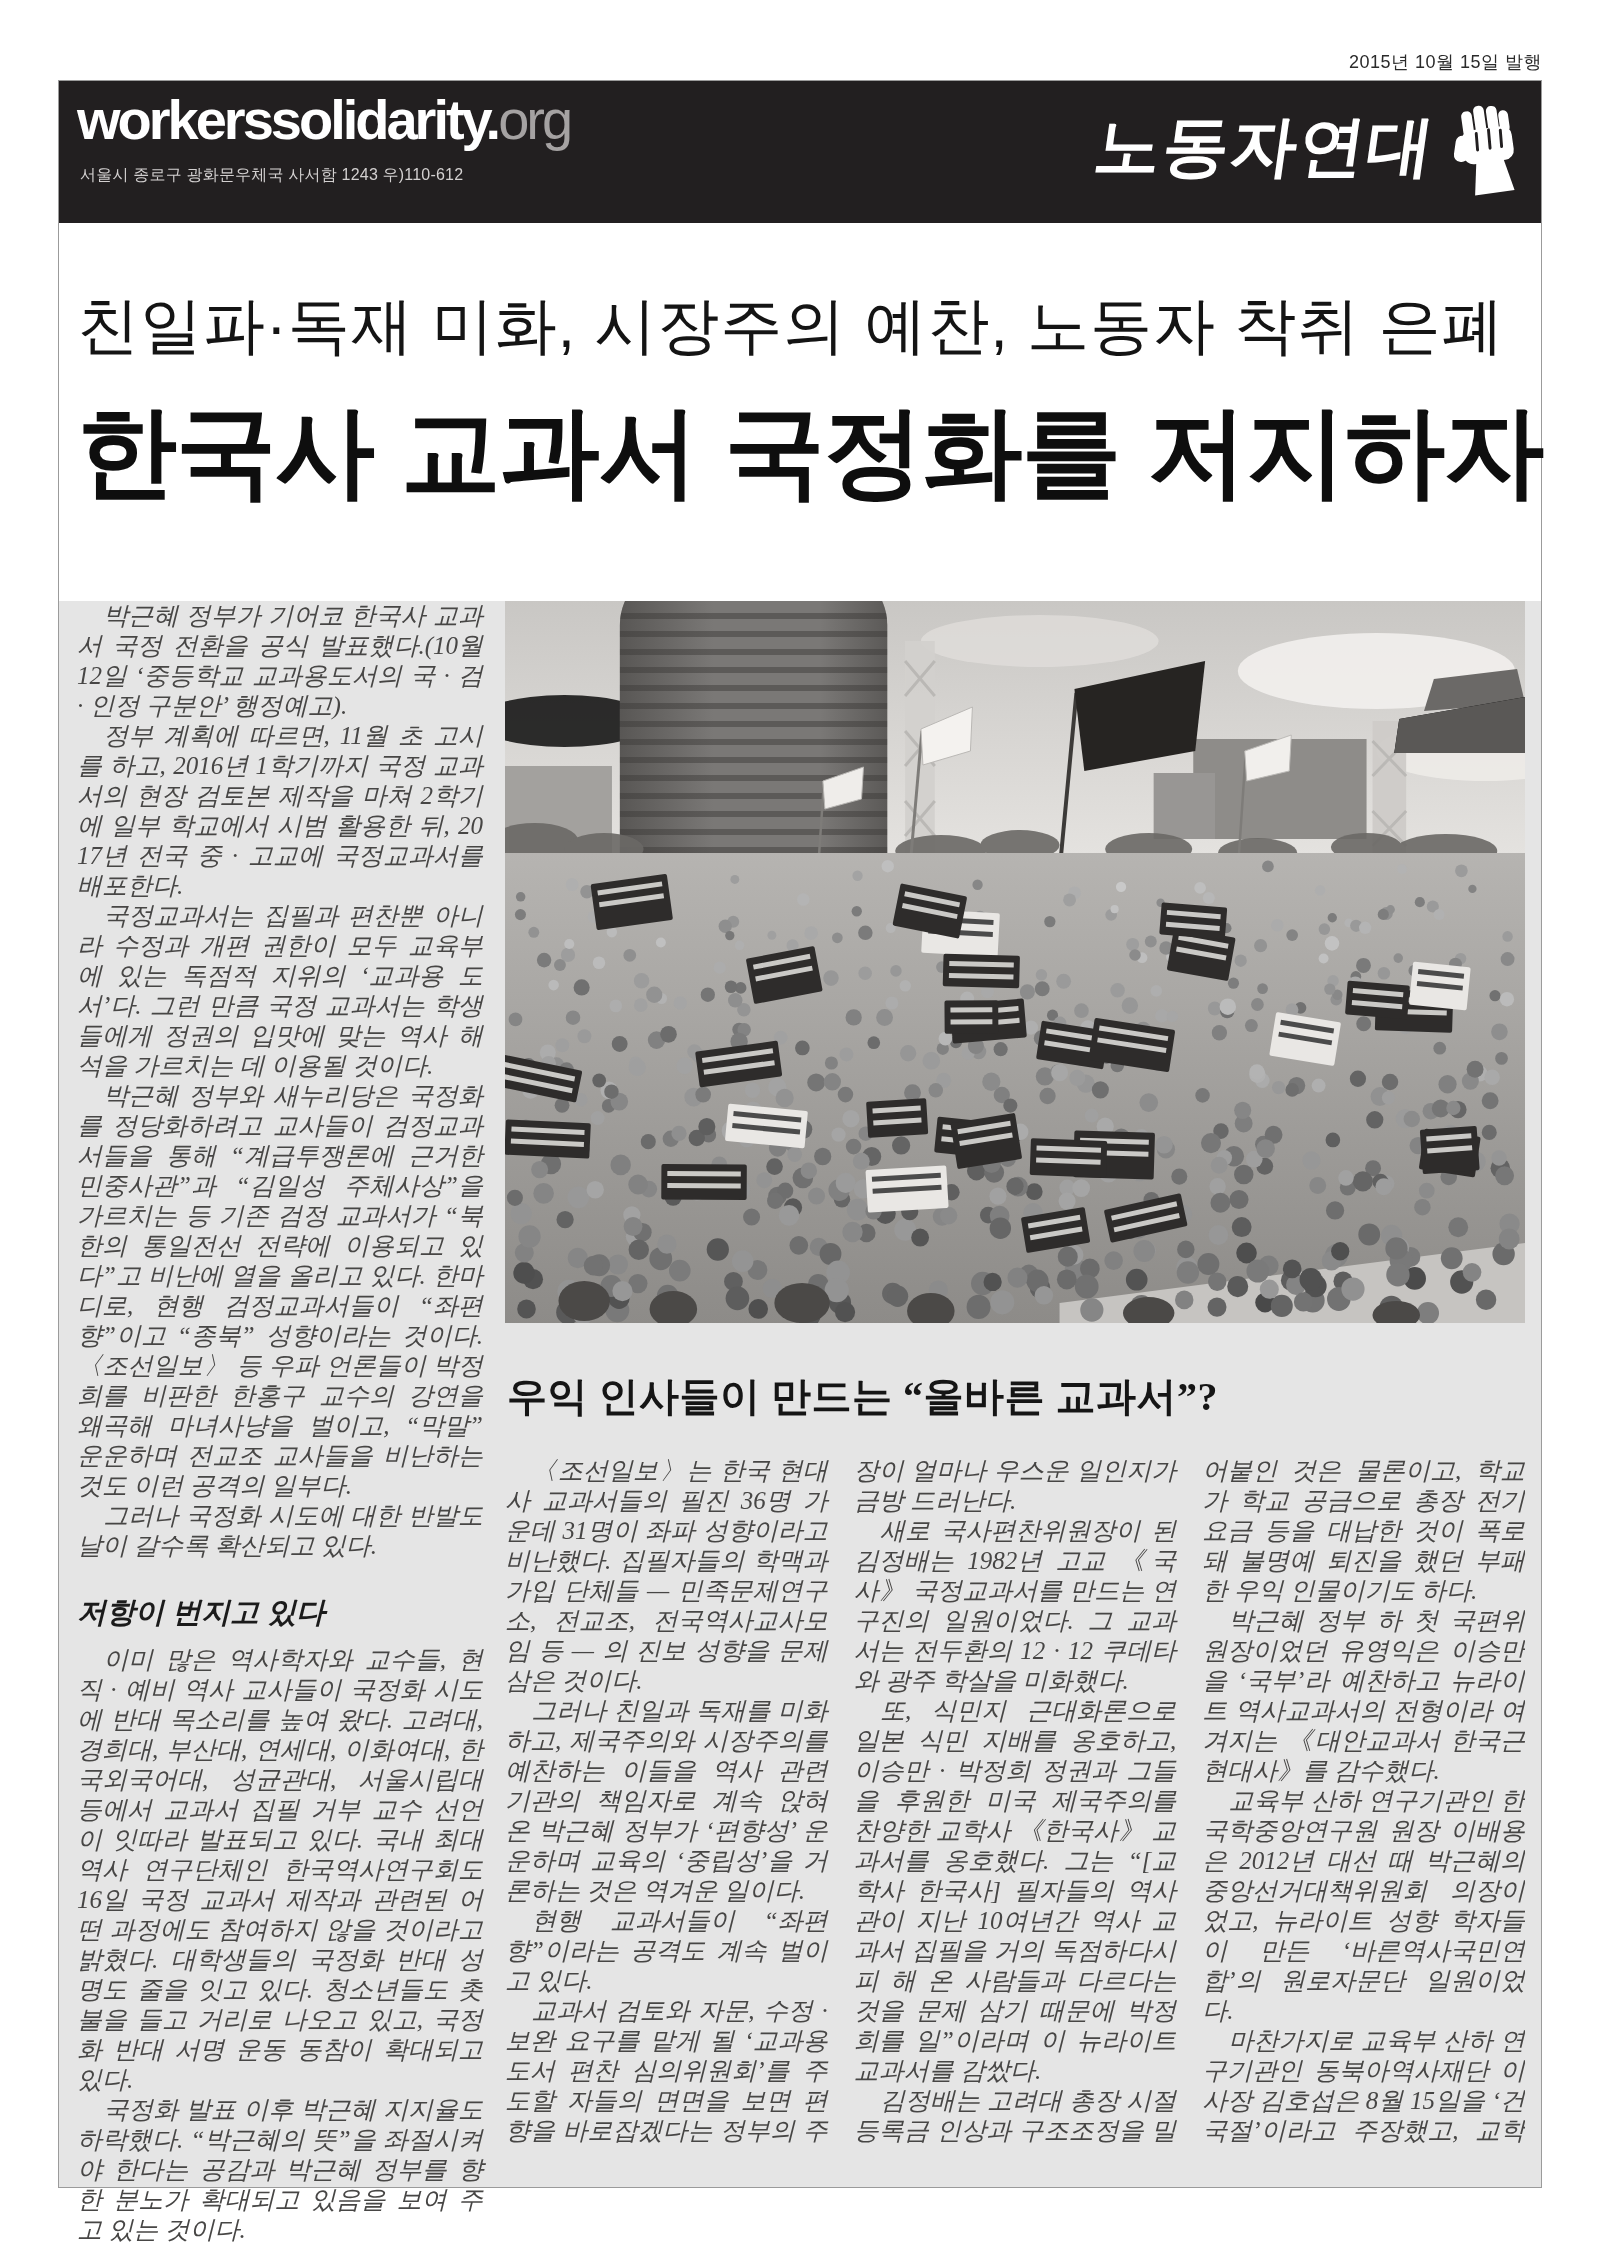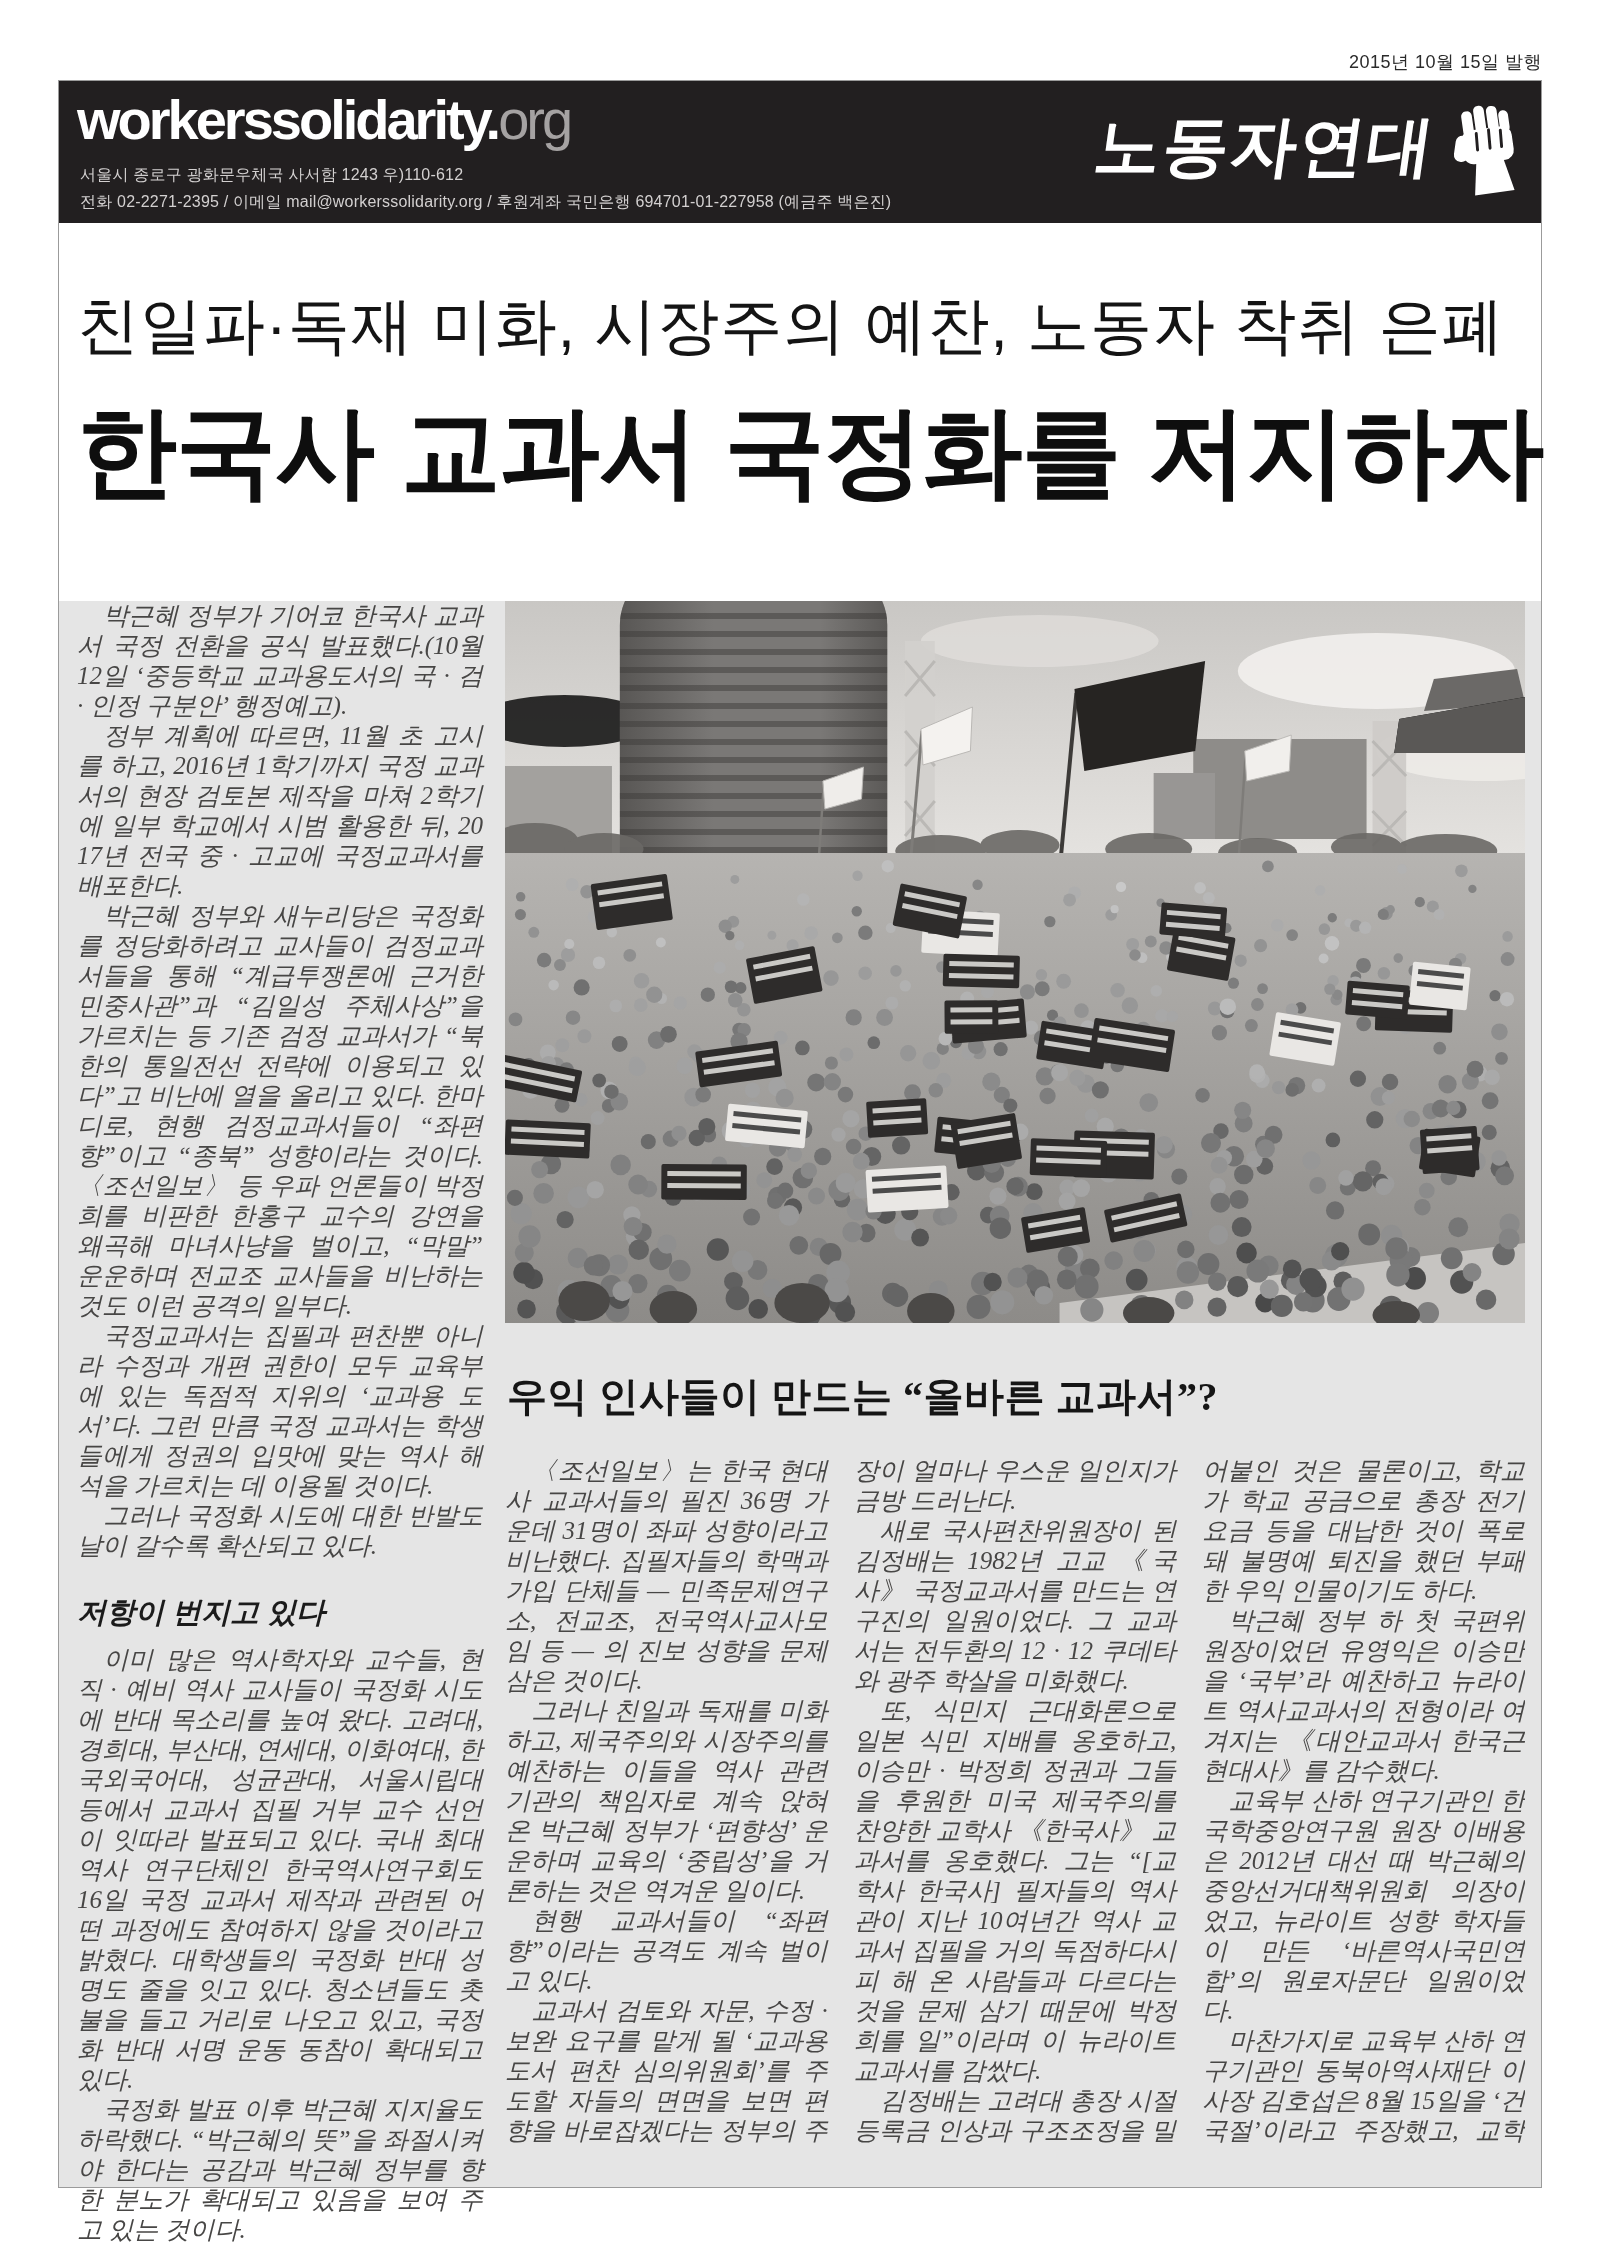--- a/index.html
+++ b/index.html
@@ -48,21 +48,20 @@
   <div class="date-line">2015년 10월 15일 발행</div>
 
   <div class="frame">
 
     <div class="masthead">
       <div class="logo">
         <span>workerssolidarity.</span><span class="suffix">org</span>
       </div>
       <div class="addr">
         <div>서울시 종로구 광화문우체국 사서함 1243 우)110-612</div>
-        <div>전화 02-2271-2395 / 이메일 mail@workerssolidarity.org  / 후원계좌 국민은행 694701-01-227958 (예금주 백은진)</div>
       </div>
       <div class="brand">
         <span class="brand-text">노동자연대</span>
         <svg class="fist" viewBox="0 0 70 96" aria-hidden="true">
           <g fill="#ffffff">
             <rect x="15" y="9" width="11" height="27" rx="5"></rect>
             <rect x="28" y="5" width="11" height="29" rx="5"></rect>
             <rect x="41" y="7" width="11" height="27" rx="5"></rect>
             <rect x="53" y="13" width="10" height="23" rx="5"></rect>
             <rect x="12" y="29" width="52" height="35" rx="10"></rect>
@@ -82,22 +81,22 @@
       <div class="kicker">친일파·독재 미화, 시장주의 예찬, 노동자 착취 은폐</div>
       <div class="title">한국사 교과서 국정화를 저지하자</div>
     </div>
 
     <div class="content">
 
       <div class="col-left bodytext">
         <div>
             <p>박근혜 정부가 기어코 한국사 교과서 국정 전환을 공식 발표했다.(10월 12일 ‘중등학교 교과용도서의 국 · 검 · 인정 구분안’ 행정예고).</p>
             <p>정부 계획에 따르면, 11월 초 고시를 하고, 2016년 1학기까지 국정 교과서의 현장 검토본 제작을 마쳐 2학기에 일부 학교에서 시범 활용한 뒤, 2017년 전국 중 · 고교에 국정교과서를 배포한다.</p>
+            <p>국정교과서는 집필과 편찬뿐 아니라 수정과 개편 권한이 모두 교육부에 있는 독점적 지위의 ‘교과용 도서’다. 그런 만큼 국정 교과서는 학생들에게 정권의 입맛에 맞는 역사 해석을 가르치는 데 이용될 것이다.</p>
             <p>박근혜 정부와 새누리당은 국정화를 정당화하려고 교사들이 검정교과서들을 통해 “계급투쟁론에 근거한 민중사관”과 “김일성 주체사상”을 가르치는 등 기존 검정 교과서가 “북한의 통일전선 전략에 이용되고 있다”고 비난에 열을 올리고 있다. 한마디로, 현행 검정교과서들이 “좌편향”이고 “종북” 성향이라는 것이다. 〈조선일보〉 등 우파 언론들이 박정희를 비판한 한홍구 교수의 강연을 왜곡해 마녀사냥을 벌이고, “막말” 운운하며 전교조 교사들을 비난하는 것도 이런 공격의 일부다.</p>
-            <p>국정교과서는 집필과 편찬뿐 아니라 수정과 개편 권한이 모두 교육부에 있는 독점적 지위의 ‘교과용 도서’다. 그런 만큼 국정 교과서는 학생들에게 정권의 입맛에 맞는 역사 해석을 가르치는 데 이용될 것이다.</p>
             <p>그러나 국정화 시도에 대한 반발도 날이 갈수록 확산되고 있다.</p>
           </div>
         <div class="subhead">저항이 번지고 있다</div>
         <div>
             <p>이미 많은 역사학자와 교수들, 현직 · 예비 역사 교사들이 국정화 시도에 반대 목소리를 높여 왔다. 고려대, 경희대, 부산대, 연세대, 이화여대, 한국외국어대, 성균관대, 서울시립대 등에서 교과서 집필 거부 교수 선언이 잇따라 발표되고 있다. 국내 최대 역사 연구단체인 한국역사연구회도 16일 국정 교과서 제작과 관련된 어떤 과정에도 참여하지 않을 것이라고 밝혔다. 대학생들의 국정화 반대 성명도 줄을 잇고 있다. 청소년들도 촛불을 들고 거리로 나오고 있고, 국정화 반대 서명 운동 동참이 확대되고 있다.</p>
             <p>국정화 발표 이후 박근혜 지지율도 하락했다. “박근혜의 뜻”을 좌절시켜야 한다는 공감과 박근혜 정부를 향한 분노가 확대되고 있음을 보여 주고 있는 것이다.</p>
           </div>
       </div>
 
       <div class="col-right">

